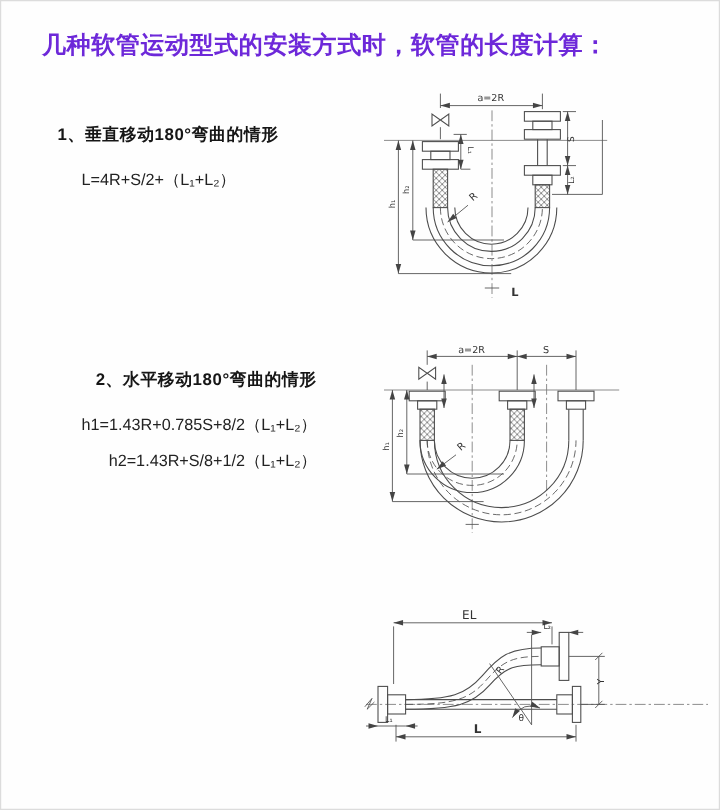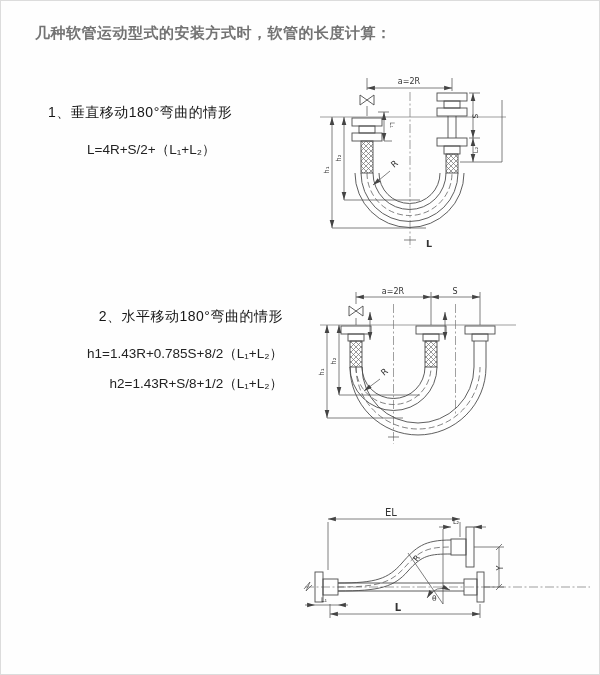--- a/index.html
+++ b/index.html
@@ -4,26 +4,26 @@
 <style>
   html,body { margin:0; padding:0; }
   .page {
     position:relative; width:600px; height:675px;
     background:#fefefe; overflow:hidden;
     font-family:"Liberation Sans","DejaVu Sans",sans-serif;
     color:#1d1d1d; box-shadow: inset 0 0 0 1px #dcdcdc;
   }
   .title {
     position:absolute; left:35px; top:24px;
-    font-size:15px; font-weight:bold; letter-spacing:0.5px; color:#737373;
+    font-size:20px; font-weight:bold; letter-spacing:0.5px; color:#6d28d9;
   }
   .section { position:absolute; left:48px; }
   .sec1 { top:104px; } .sec2 { top:308px;text-align:right; } .sec3 { top:524px; }
-  .sec-heading { font-size:14px; font-weight:normal; letter-spacing:0.5px; color:#161616; }
-  .formulas { margin:13px 0 0 39px; font-size:13.5px; line-height:29.5px; color:#222; white-space:nowrap; }
+  .sec-heading { font-size:14px; font-weight:bold; letter-spacing:0.5px; color:#161616; }
+  .formulas { margin:13px 0 0 20px; font-size:13.5px; line-height:29.5px; color:#222; white-space:nowrap; }
   svg.diag { position:absolute; }
   svg.diag text { font-family:"DejaVu Sans","Liberation Sans",sans-serif; fill:#333; stroke:none; }
   .d1 { left:306px; top:66px; }
   .d2 { left:306px; top:282px; }
   .d3 { left:296px; top:502px; }
 </style>
 </head>
 <body>
 
 <div class="page">

